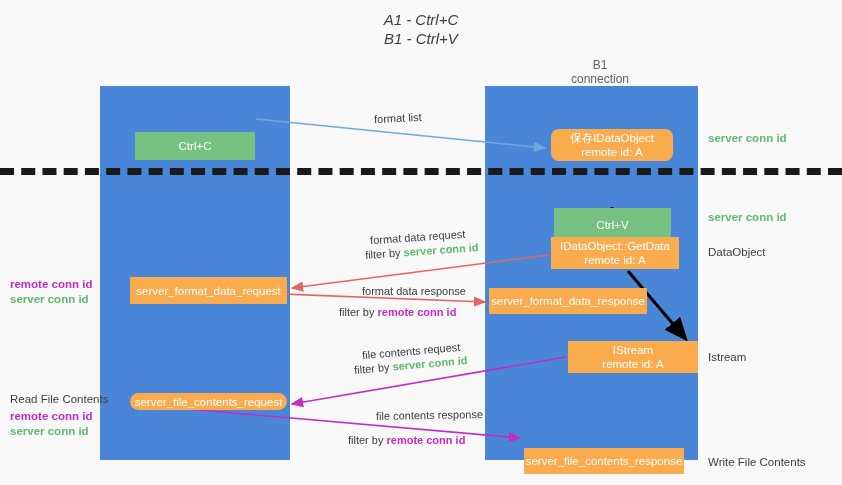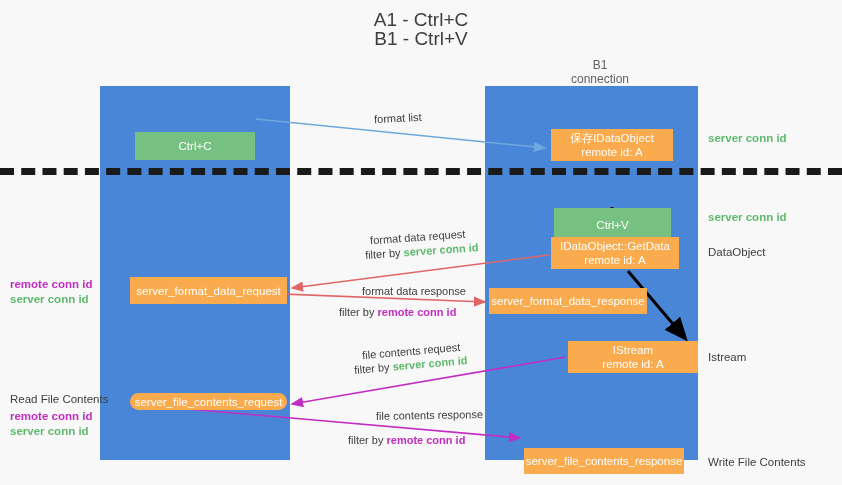--- a/index.html
+++ b/index.html
@@ -21,24 +21,25 @@
     width: 842px;
     height: 485px;
   }
   .abs { position: absolute; }
 
   
   #title {
     left: 0; top: 10px;
     width: 842px;
     text-align: center;
-    font-size: 19px;
+    font-size: 15px;
     line-height: 19px;
     color: #3c4043;
     white-space: pre-line;
+    font-style: italic;
   }
 
   
   .col-head {
     font-size: 12px;
     line-height: 14px;
     text-align: center;
     color: #5f6368;
     white-space: pre-line;
   }
@@ -71,21 +72,21 @@
     flex-direction: column;
     align-items: center;
     justify-content: center;
     white-space: pre-line;
     padding: 2px 4px;
   }
   .green { background: #76c181; margin-top: 28px; }
   .orange { background: #f9ab4e; }
 
   #n-ctrlc   { left: 135px; top: 104px; width: 120px; height: 28px; }
-  #n-save    { left: 551px; top: 129px; width: 122px; height: 32px; }
+  #n-save    { left: 551px; top: 129px; width: 122px; height: 32px; border-radius: 8px; }
   #n-ctrlv   { left: 554px; top: 180px; width: 117px; height: 33px; }
   #n-getdata { left: 551px; top: 237px; width: 128px; height: 32px; }
   #n-sfdreq  { left: 130px; top: 277px; width: 157px; height: 27px; }
   #n-sfdresp { left: 489px; top: 288px; width: 158px; height: 26px; }
   #n-istream { left: 568px; top: 341px; width: 130px; height: 32px; }
   #n-sfcreq  { left: 130px; top: 393px; width: 157px; height: 17px; border-radius: 11px; }
   #n-sfcresp { left: 524px; top: 448px; width: 160px; height: 26px; }
 
   
   .side-label {

